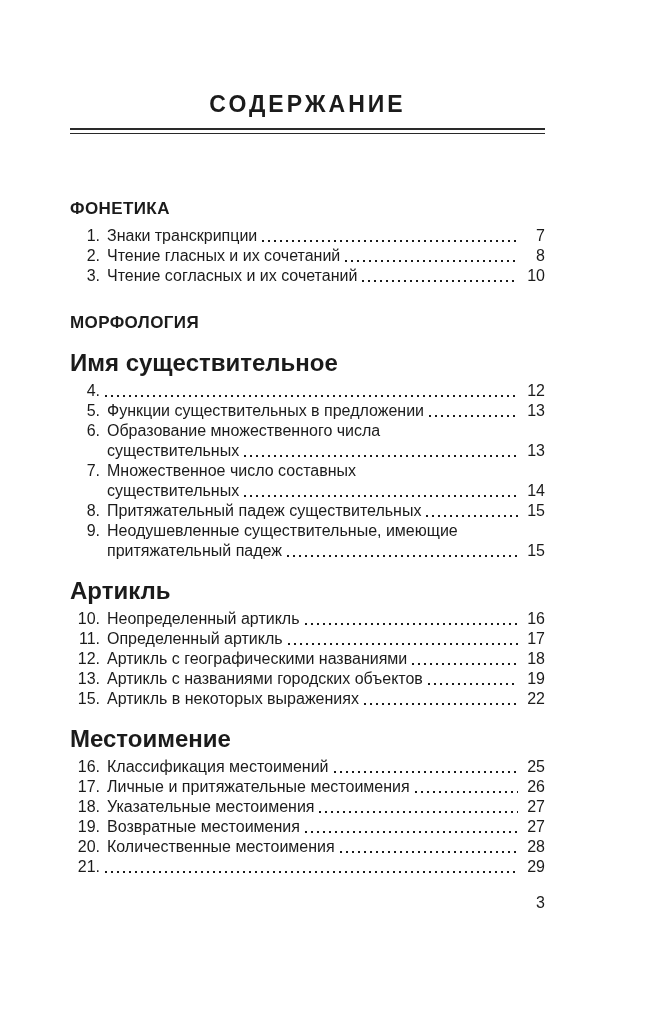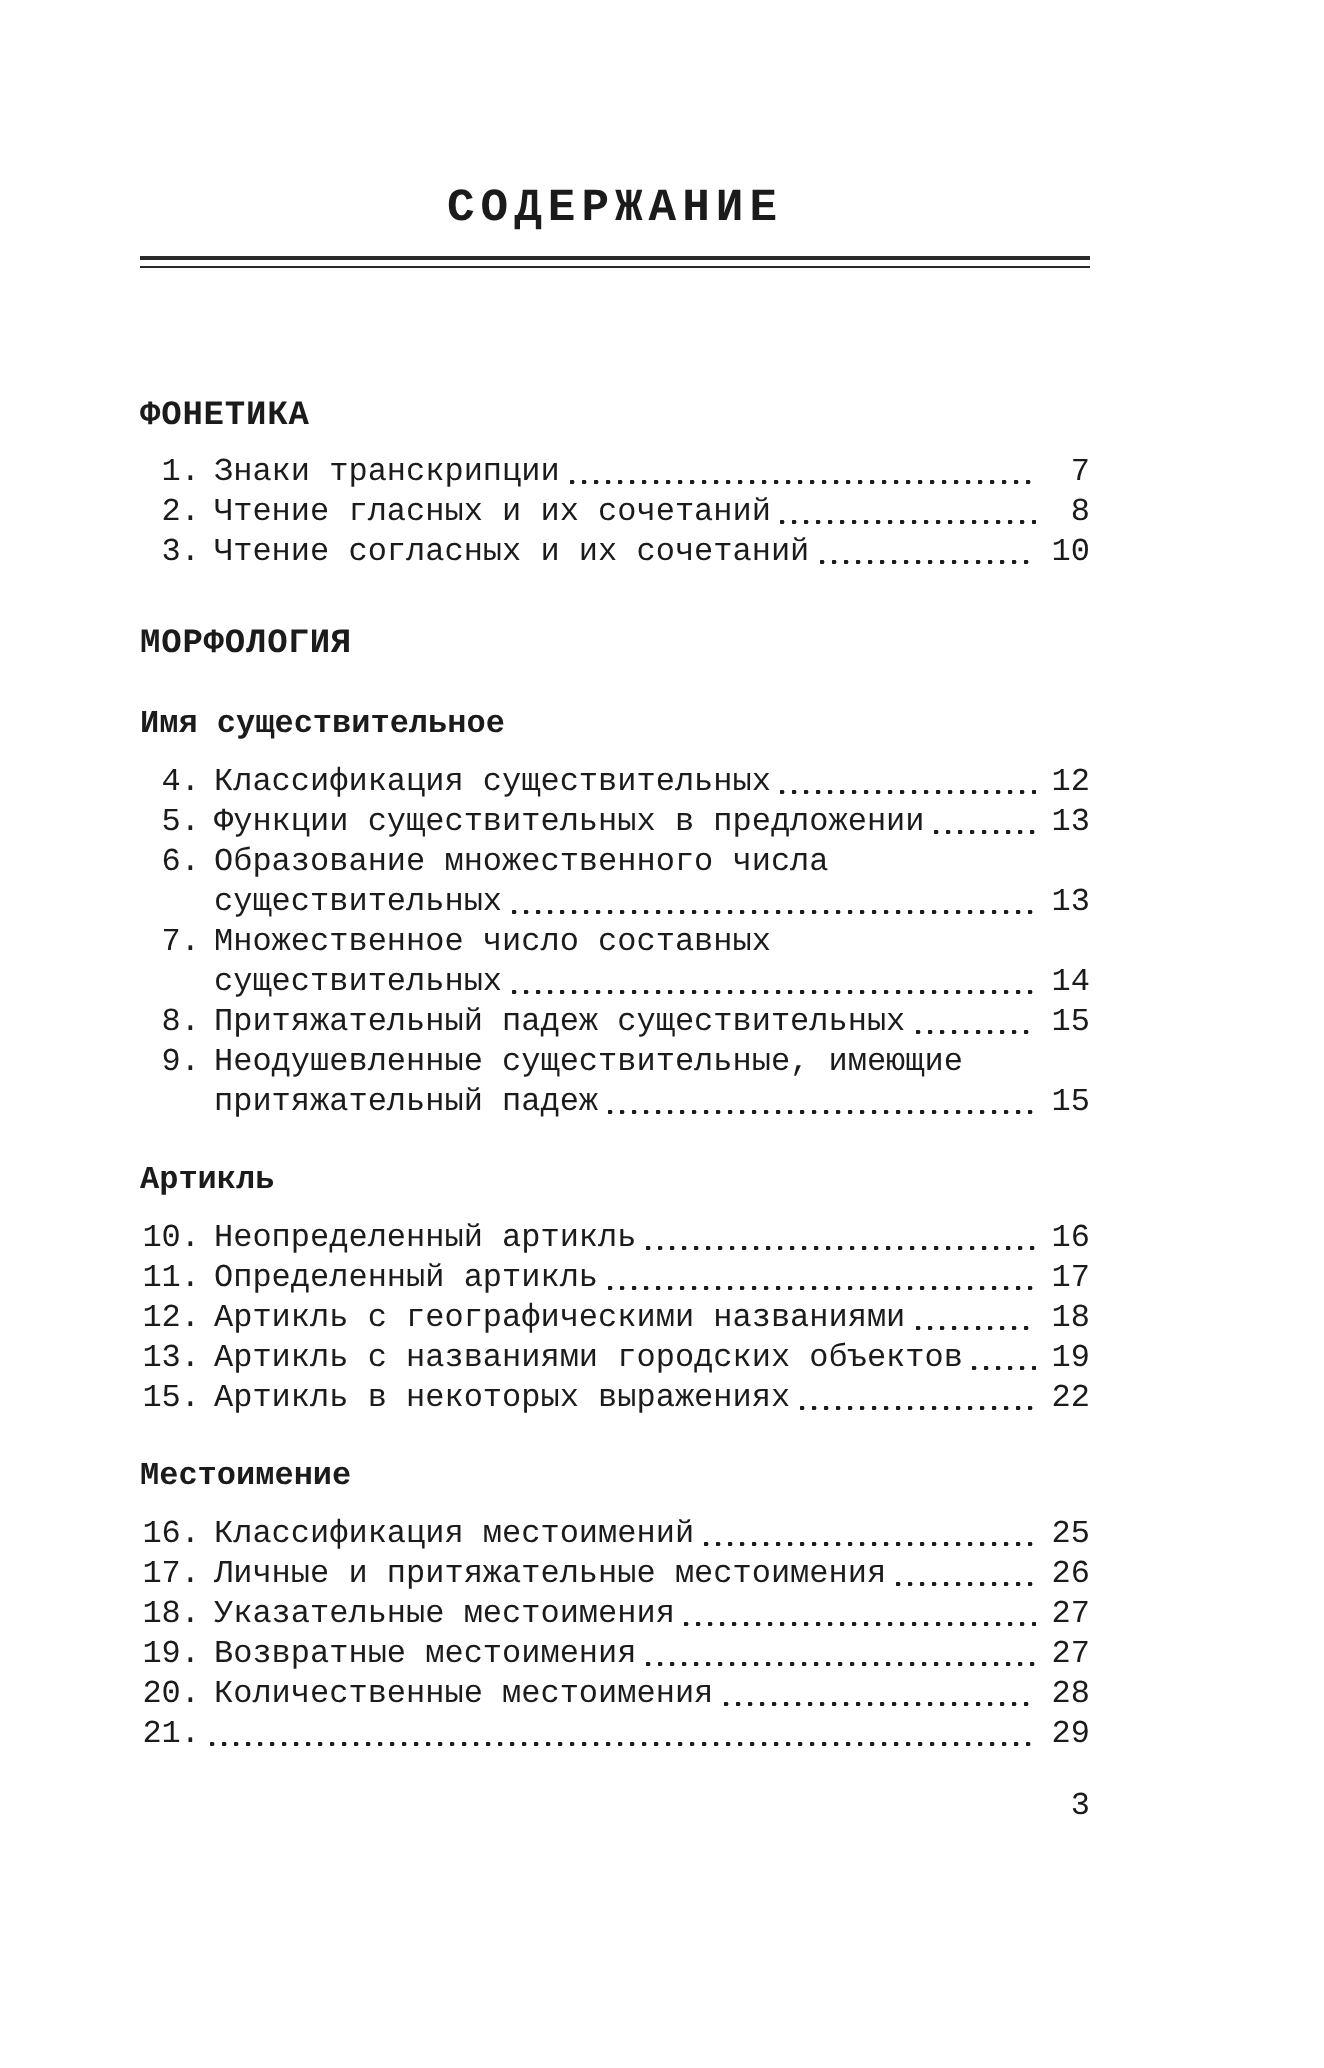--- a/index.html
+++ b/index.html
@@ -9,21 +9,21 @@
     background: #ffffff;
   }
   .page {
     position: relative;
     width: 662px;
     height: 912px;
     margin: 0 auto;
     background: #ffffff;
     box-sizing: border-box;
     padding: 90px 117px 0 70px;
-    font-family: Liberation Mono, monospace;
+    font-family: Liberation Sans, sans-serif;
     color: #1b1b1b;
     overflow: hidden;
   }
   .doc-title {
     text-align: center;
     font-size: 23px;
     line-height: 28px;
     font-weight: bold;
     letter-spacing: 3px;
     margin: 0 0 10px 0;
@@ -40,21 +40,21 @@
     font-weight: bold;
     margin: 0 0 7px 0;
   }
   .heading-part {
     font-size: 17px;
     line-height: 21px;
     letter-spacing: 0.4px;
     margin-top: 26px;
   }
   .heading-chapter {
-    font-size: 16px;
+    font-size: 24px;
     line-height: 23px;
     margin-top: 18px;
   }
   .section:first-child .section-heading {
     margin-top: 12px;
   }
   .toc-row {
     display: flex;
     align-items: baseline;
     font-size: 16px;
@@ -132,21 +132,20 @@
   <div class="section">
     <div class="section-heading heading-part">МОРФОЛОГИЯ</div>
     <div class="section-rows"></div>
   </div>
 
   <div class="section">
     <div class="section-heading heading-chapter">Имя существительное</div>
     <div class="section-rows">
   <div class="toc-row">
     <span class="entry-num">4.</span>
-    <span class="entry-title">Классификация существительных</span>
     <span class="dot-leader"></span>
     <span class="entry-page">12</span>
   </div>
 
   <div class="toc-row">
     <span class="entry-num">5.</span>
     <span class="entry-title">Функции существительных в предложении</span>
     <span class="dot-leader"></span>
     <span class="entry-page">13</span>
   </div>

